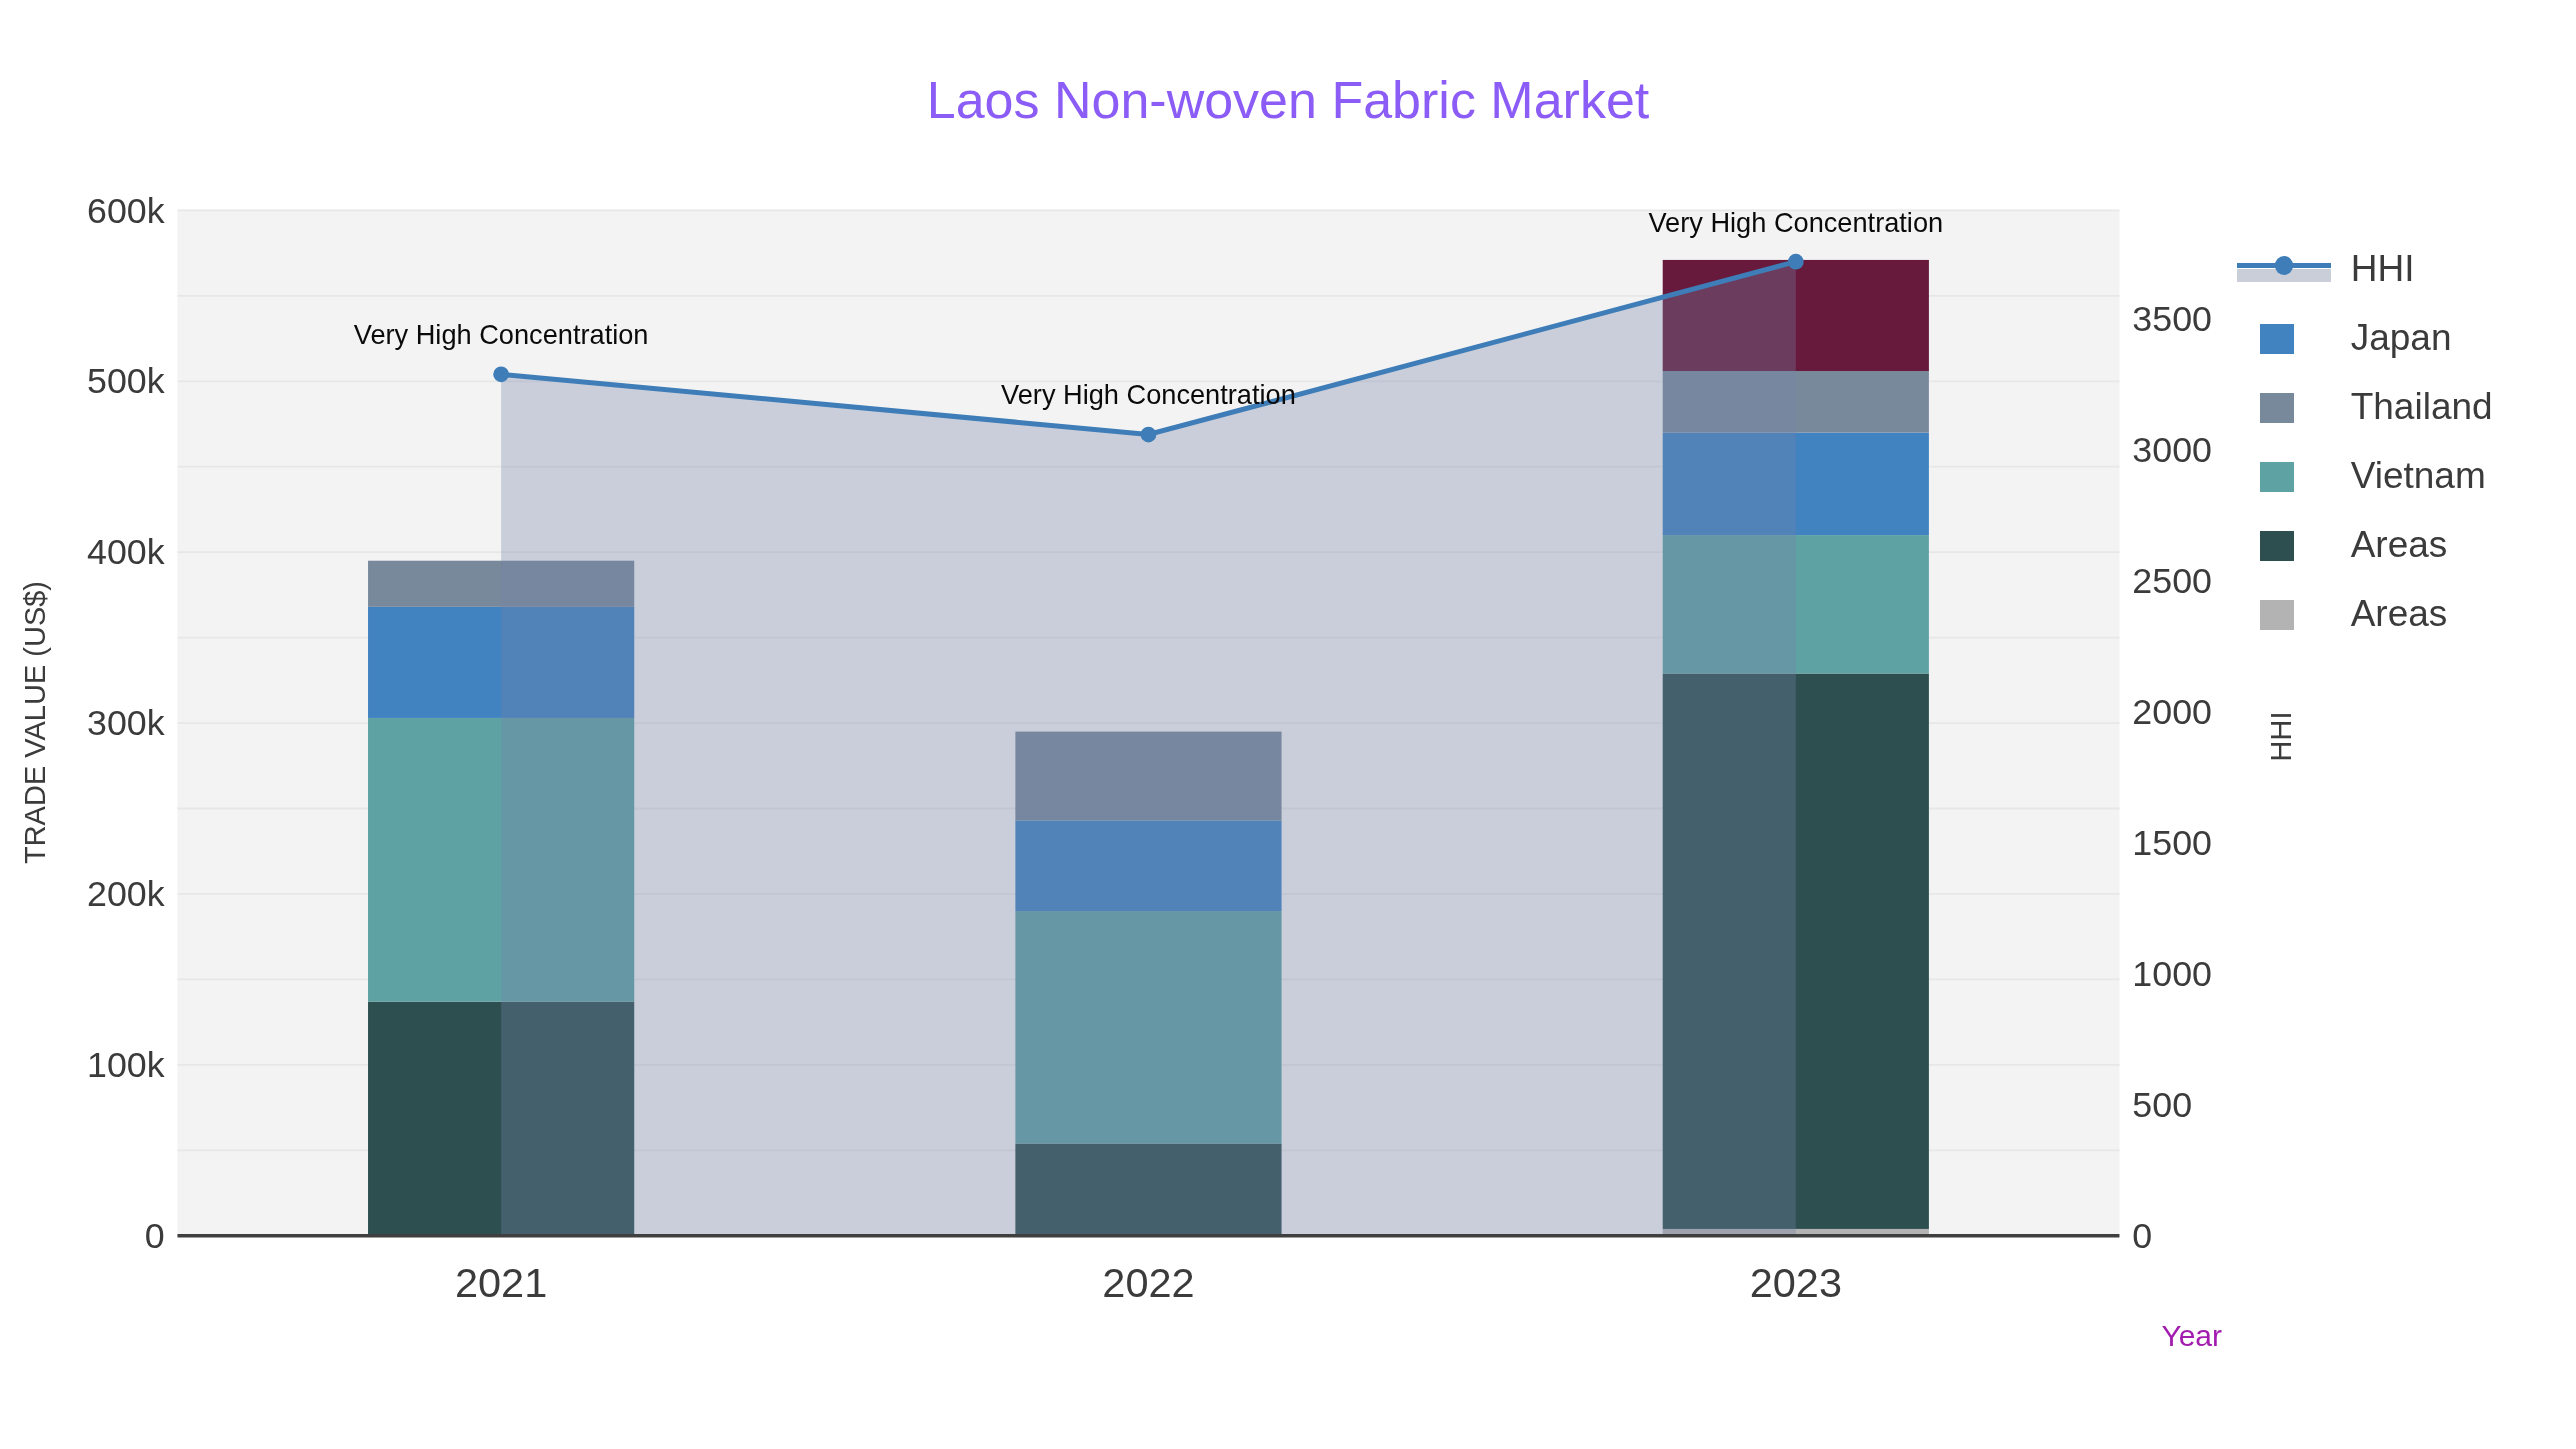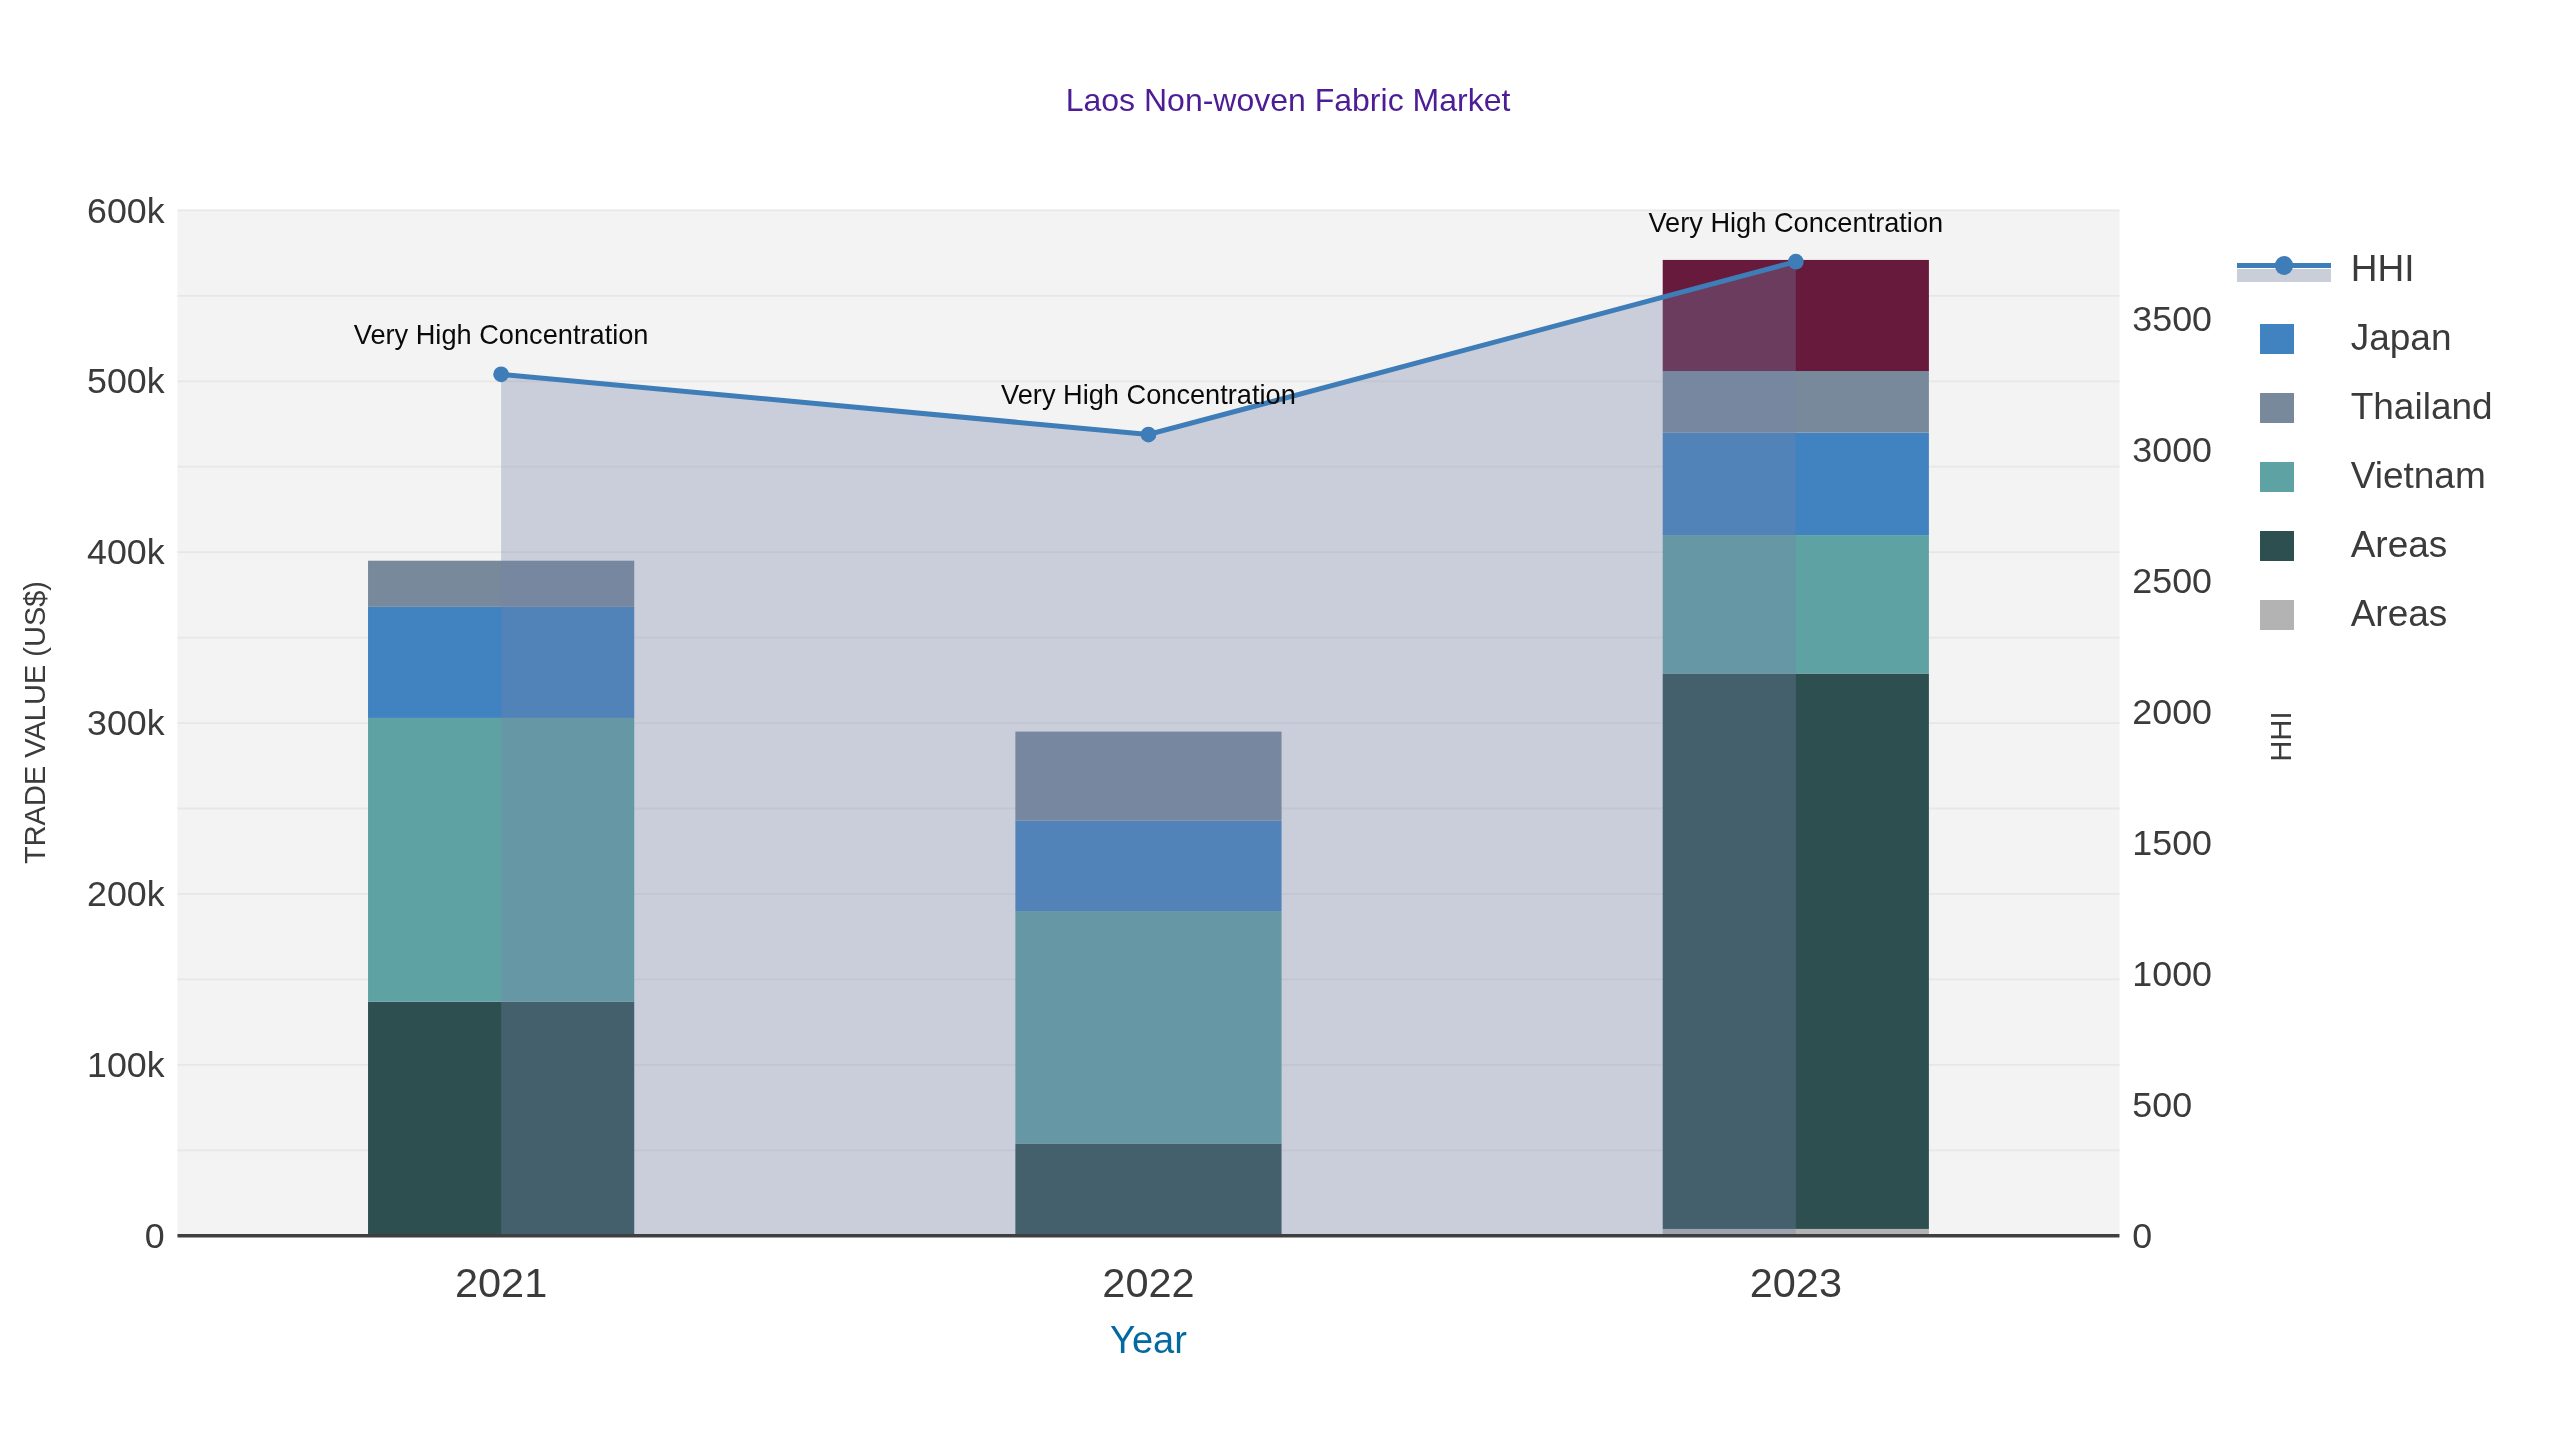--- a/index.html
+++ b/index.html
@@ -3,33 +3,33 @@
 <meta charset="utf-8">
 <style>
   html,body{margin:0;padding:0;}
   body{
     width:2576px;height:1449px;position:relative;background:#ffffff;
     font-family:"Liberation Sans", sans-serif;color:#3b3b3b;overflow:hidden;
   }
   #chart-svg{position:absolute;left:0;top:0;}
   .chart-title{
     position:absolute;top:69px;left:0;width:2576px;text-align:center;
-    font-size:32px;line-height:62px;color:#4c1d95;
+    font-size:52px;line-height:62px;color:#8b5cf6;
   }
   .axis-title-left{
     position:absolute;left:-323px;top:706px;width:716px;text-align:center;
     font-size:29px;color:#3b3b3b;transform:rotate(-90deg);
   }
   .axis-title-right{
     position:absolute;left:1923px;top:720px;width:716px;text-align:center;
     font-size:29px;color:#3b3b3b;transform:rotate(-90deg);
   }
   .axis-title-x{
-    position:absolute;left:75px;top:1319px;width:2147px;text-align:center;
-    font-size:38px;color:#0369a1;
+    position:absolute;left:75px;top:1319px;width:2147px;text-align:right;
+    font-size:30px;color:#a21caf;
   }
   .legend{
     position:absolute;left:2221px;top:229px;width:355px;background:#ffffff;
     padding:5.7px 0 11.4px 0;
   }
   .legend-item{display:flex;align-items:center;height:69px;cursor:pointer;}
   .legend-swatch-wrap{width:94px;margin-left:15.7px;flex:0 0 94px;position:relative;height:34px;}
   .legend-square{position:absolute;left:23px;top:2.9px;width:34px;height:30px;}
   .legend-line-band{position:absolute;left:0;top:17px;width:94px;height:13px;background:#c9ced9;}
   .legend-line{position:absolute;left:0;top:10.7px;width:94px;height:5px;background:#3e7db7;}

